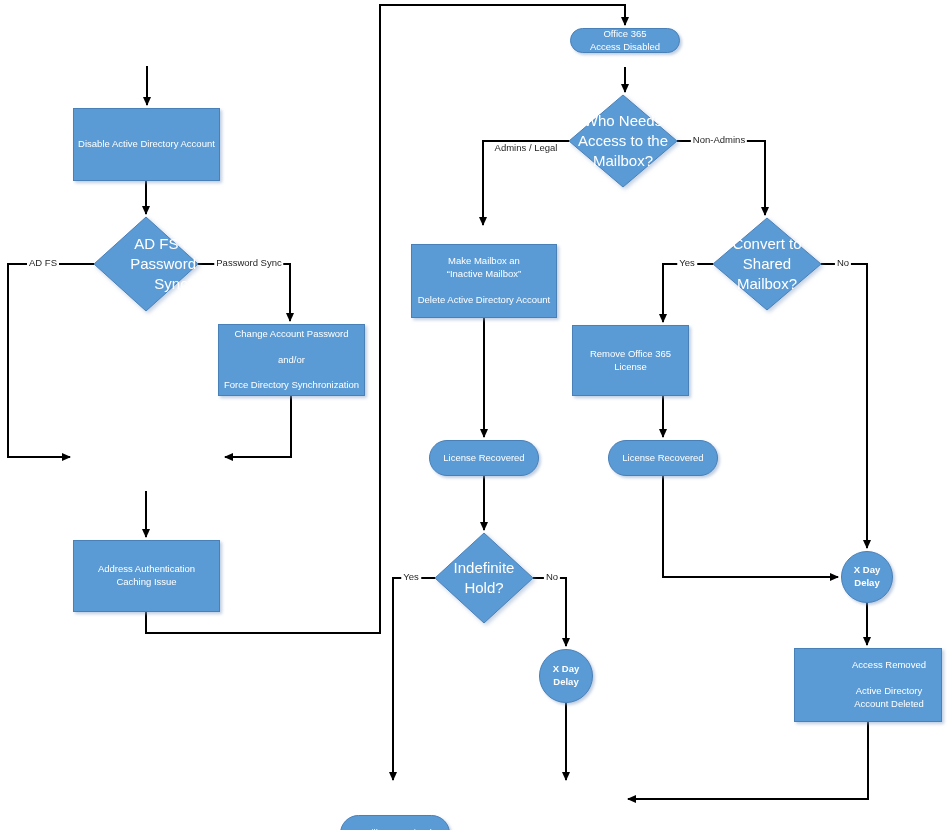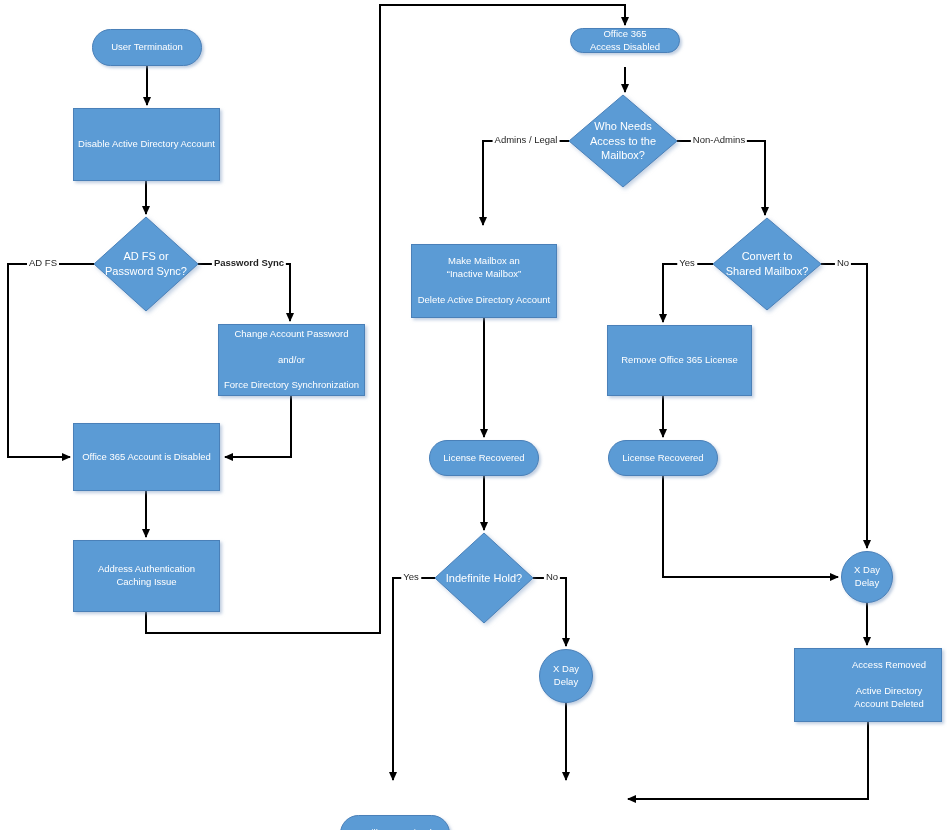--- a/index.html
+++ b/index.html
@@ -28,25 +28,25 @@
     position:absolute;z-index:2;box-sizing:border-box;
     background:var(--node-fill);border:1px solid var(--node-border);
     color:var(--node-text);
     display:flex;align-items:center;justify-content:center;
     text-align:center;white-space:pre-line;
     font-size:9.5px;line-height:1.35;
     box-shadow:2px 2px 3px rgba(140,165,200,0.55);
     padding:1px 2px;
   }
   .terminator{border-radius:19px;}
-  .circle{border-radius:50%;}
+  .circle{border-radius:50%;font-weight:bold;}
   .diamond-label{
     position:absolute;z-index:3;background:transparent;border:none;box-shadow:none;
     color:var(--node-text);display:flex;align-items:center;justify-content:center;
-    text-align:center;white-space:pre-line;font-size:11px;line-height:1.35;
+    text-align:center;white-space:pre-line;font-size:15px;line-height:1.35;
     pointer-events:none;
   }
   .edge-label{
     position:absolute;z-index:4;transform:translate(-50%,-50%);
     background:var(--canvas-background);color:var(--edge-label-text);
     font-size:9.5px;line-height:1.2;padding:0 2px;white-space:nowrap;
   }
 </style>
 </head>
 <body>
@@ -81,77 +81,75 @@
     <path class="connector" marker-end="url(#arrowhead)" d="M663,476 L663,577 L838,577"></path>
     <path class="connector" marker-end="url(#arrowhead)" d="M867,603 L867,645"></path>
     <path class="connector" marker-end="url(#arrowhead)" d="M868,722 L868,799 L628,799"></path>
 
     <polygon class="diamond" points="146,217 198,264 146,311 94,264"></polygon>
     <polygon class="diamond" points="623,95 677,141 623,187 569,141"></polygon>
     <polygon class="diamond" points="767,218 821,264 767,310 713,264"></polygon>
     <polygon class="diamond" points="484,533 533,578 484,623 435,578"></polygon>
   </svg>
 
-  <div class="node terminator" style="left:92px;top:29px;width:110px;height:37px;">User Termination</div>
 
   <div class="node" style="left:73px;top:108px;width:147px;height:73px;">Disable Active Directory Account</div>
 
   <div class="node" style="left:218px;top:324px;width:147px;height:72px;">Change Account Password
 
 and/or
 
 Force Directory Synchronization</div>
 
-  <div class="node" style="left:73px;top:423px;width:147px;height:68px;">Office 365 Account is Disabled</div>
 
   <div class="node" style="left:73px;top:540px;width:147px;height:72px;">Address Authentication
 Caching Issue</div>
 
   <div class="node terminator" style="left:570px;top:28px;width:110px;height:25px;">Office 365
 Access Disabled</div>
 
   <div class="node" style="left:411px;top:244px;width:146px;height:74px;">Make Mailbox an
 “Inactive Mailbox”
 
 Delete Active Directory Account</div>
 
   <div class="node terminator" style="left:429px;top:440px;width:110px;height:36px;">License Recovered</div>
 
   <div class="node terminator" style="left:340px;top:815px;width:110px;height:37px;">Mailbox Retained</div>
 
 
-  <div class="node" style="left:607px;top:325px;width:145px;height:71px;">Remove Office 365 License</div>
+  <div class="node" style="left:572px;top:325px;width:117px;height:71px;">Remove Office 365 License</div>
 
   <div class="node terminator" style="left:608px;top:440px;width:110px;height:36px;">License Recovered</div>
 
   <div class="node circle" style="left:539px;top:649px;width:54px;height:54px;">X Day
 Delay</div>
 
   <div class="node circle" style="left:841px;top:551px;width:52px;height:52px;">X Day
 Delay</div>
 
   <div class="node" style="left:794px;top:648px;width:148px;height:74px;padding-left:44px;">Access Removed
 
 Active Directory
 Account Deleted</div>
 
-  <div class="diamond-label" style="left:96px;top:238px;width:100px;height:52px;">AD FS or
+  <div class="diamond-label" style="left:96px;top:238px;width:100px;height:52px;text-align:right;">AD FS or
 Password Sync?</div>
 
   <div class="diamond-label" style="left:573px;top:112px;width:100px;height:58px;">Who Needs
 Access to the
 Mailbox?</div>
 
   <div class="diamond-label" style="left:717px;top:240px;width:100px;height:48px;">Convert to
 Shared Mailbox?</div>
 
   <div class="diamond-label" style="left:434px;top:566px;width:100px;height:24px;">Indefinite Hold?</div>
 
   <span class="edge-label" style="left:43px;top:263px;">AD FS</span>
-  <span class="edge-label" style="left:249px;top:263px;font-weight:bold;">Password Sync</span>
-  <span class="edge-label" style="left:526px;top:140px;">Admins / Legal</span>
+  <span class="edge-label" style="left:249px;top:263px;">Password Sync</span>
+  <span class="edge-label" style="left:526px;top:148px;">Admins / Legal</span>
   <span class="edge-label" style="left:719px;top:140px;">Non-Admins</span>
   <span class="edge-label" style="left:687px;top:263px;">Yes</span>
   <span class="edge-label" style="left:843px;top:263px;">No</span>
   <span class="edge-label" style="left:411px;top:577px;">Yes</span>
   <span class="edge-label" style="left:552px;top:577px;">No</span>
 
 </div>
 
 </body></html>

